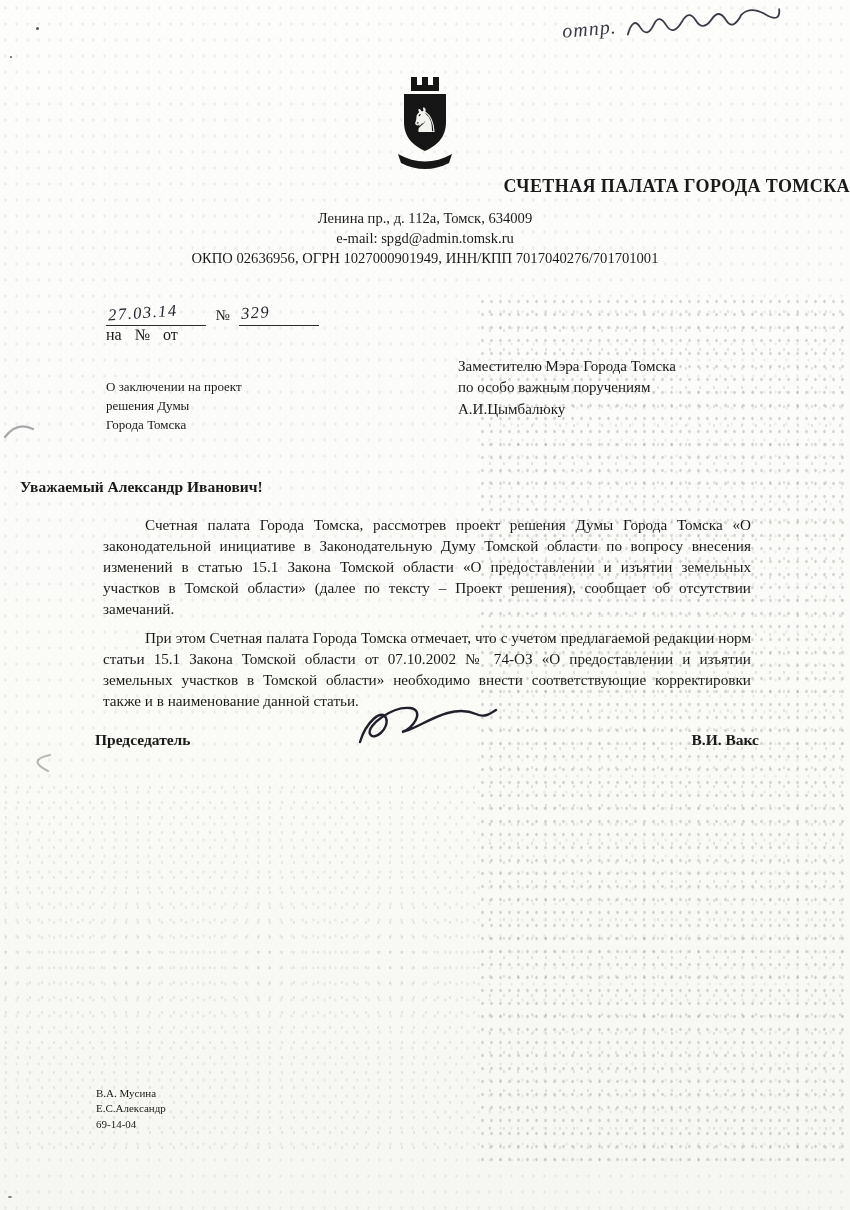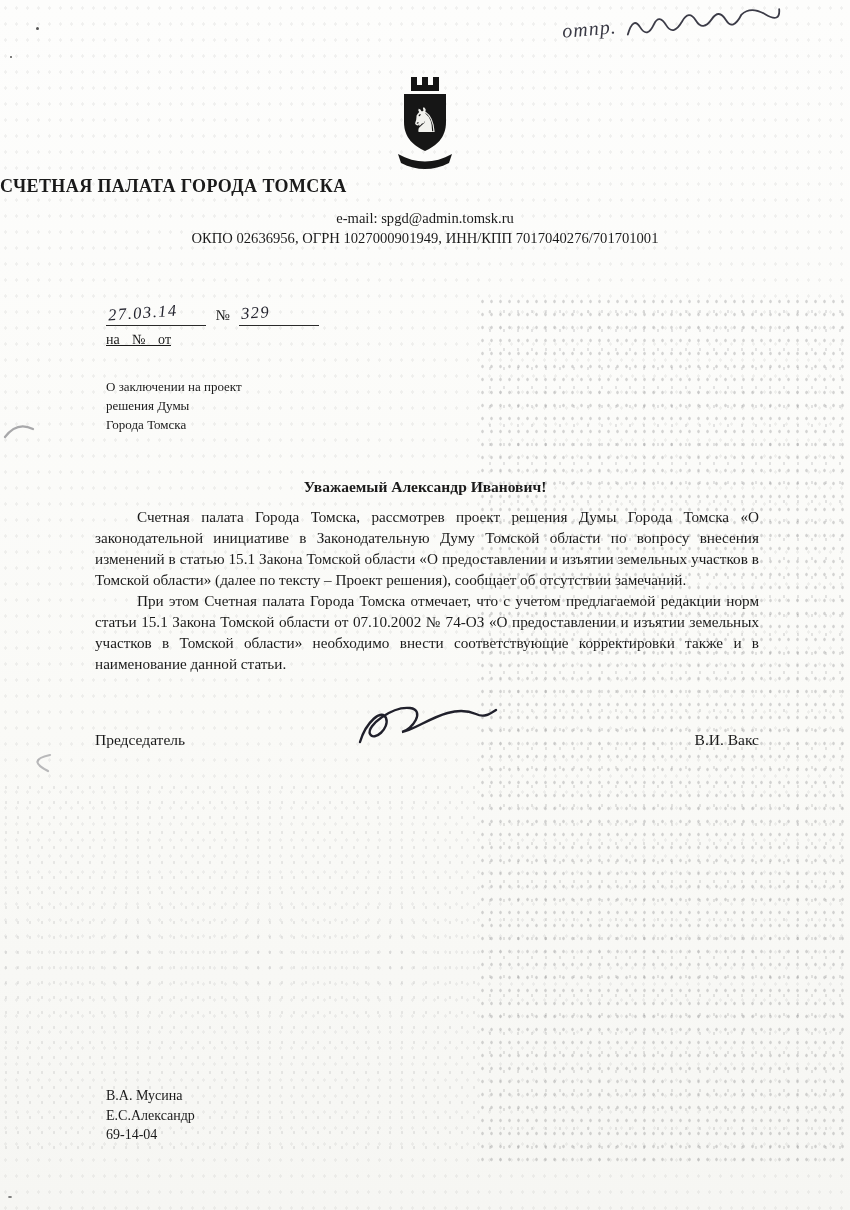--- a/index.html
+++ b/index.html
@@ -46,71 +46,71 @@
   }
   .hw-text { font-style: italic; font-size: 20px; letter-spacing: 1px; }
   .scribble { vertical-align: middle; margin-left: 4px; }
 
   
   .emblem { position: absolute; top: 70px; left: 50%; transform: translateX(-50%); }
 
   
   .org-name {
     position: absolute; top: 176px; left: 0; width: 100%;
-    text-align: left; font-weight: bold; font-size: 18px; letter-spacing: 0.4px;
+    text-align: right; font-weight: bold; font-size: 18px; letter-spacing: 0.4px;
   }
   .head-lines {
     position: absolute; top: 208px; left: 0; width: 100%;
     text-align: center; font-size: 14.6px; line-height: 1.38;
   }
   .email { }
 
   
   .ref-block { position: absolute; left: 106px; top: 305px; font-size: 14px; }
   .ref-underline { display: inline-block; border-bottom: 1.4px solid #2a2a2a; position: relative; }
   .date-line { width: 100px; }
   .num-line { width: 80px; }
   .hw {
     display: inline-block; position: relative; top: -2px; left: 2px;
     font-style: italic; font-size: 16.5px; letter-spacing: 1.5px;
     color: #23232e; transform: rotate(-4deg);
   }
   .no-sign { margin: 0 6px 0 6px; font-size: 15px; }
-  .reply-line { margin-top: 6px; font-size: 14px; word-spacing: 9px; text-decoration: underline; }
+  .reply-line { font-size: 16px; word-spacing: 9px; }
 
   
   .recipient { position: absolute; left: 458px; top: 356px; font-size: 15px; line-height: 1.42; }
   .subject { position: absolute; left: 106px; top: 378px; font-size: 13px; line-height: 1.45; }
 
   
   .mark { position: absolute; }
   .m1 { left: 2px; top: 420px; }
   .m2 { left: 24px; top: 752px; }
 
   
   .salutation {
     position: absolute; top: 478px; left: 0; width: 100%;
-    text-align: center; font-weight: bold; font-size: 15.5px;
+    font-weight: bold; font-size: 15.5px; padding-left: 20px;
   }
   .body-text { position: absolute; left: 95px; top: 507px; width: 664px; }
   .body-text p {
-    margin: 0; text-indent: 42px; text-align: justify;
+    margin: 8px; text-indent: 42px; text-align: justify;
     font-size: 15.2px; line-height: 1.38;
   }
 
   
   .sign-row {
     position: absolute; left: 95px; top: 731px; width: 664px;
     display: flex; justify-content: space-between;
-    font-weight: normal; font-size: 15.5px;
+    font-weight: bold; font-size: 15.5px;
   }
   .signature { position: absolute; left: 352px; top: 698px; }
 
   
-  .footer { position: absolute; left: 106px; top: 1086px; font-size: 14px; line-height: 1.4; }
+  .footer { position: absolute; left: 96px; top: 1086px; font-size: 11px; line-height: 1.4; }
 </style>
 </head>
 <body>
 
 <div class="page">
 
   <div class="noise full"></div>
   <div class="noise right"></div>
   <div class="noise bottomleft"></div>
 
@@ -135,38 +135,44 @@
       </g>
       <path d="M18 24 h42 v28 c0 16 -10 24 -21 29 c-11 -5 -21 -13 -21 -29 z" fill="#161616"></path>
       <text x="39" y="62" text-anchor="middle" font-size="34" fill="#f2f2ee" font-family="DejaVu Sans, sans-serif">♞</text>
       <path d="M12 84 c18 10 36 10 54 0 l-3 9 c-16 8 -32 8 -48 0 z" fill="#161616"></path>
     </svg>
   </div>
 
   <div class="org-name">СЧЕТНАЯ ПАЛАТА ГОРОДА ТОМСКА</div>
 
   <div class="head-lines">
+    <div>Ленина пр., д. 112а, Томск, 634009</div>
     <div>
       <span>e-mail:</span>
       <span class="email">spgd@admin.tomsk.ru</span>
     </div>
     <div>ОКПО 02636956, ОГРН 1027000901949, ИНН/КПП 7017040276/701701001</div>
   </div>
 
   <div class="ref-block">
     <span class="ref-underline date-line">
       <span class="hw">27.03.14</span>
     </span>
     <span class="no-sign">№</span>
     <span class="ref-underline num-line">
       <span class="hw">329</span>
     </span>
     <div class="reply-line">на № от</div>
   </div>
 
+  <div class="recipient">
+    <div>Заместителю Мэра Города Томска</div>
+    <div>по особо важным поручениям</div>
+    <div>А.И.Цымбалюку</div>
+  </div>
 
   <div class="subject">
     <div>О заключении на проект</div>
     <div>решения Думы</div>
     <div>Города Томска</div>
   </div>
 
   <svg class="mark m1" width="34" height="20" viewBox="0 0 34 20">
     <path d="M3 17 Q15 1 31 9" stroke="rgba(100,100,105,0.55)" stroke-width="2.2" fill="none" stroke-linecap="round"></path>
   </svg>

